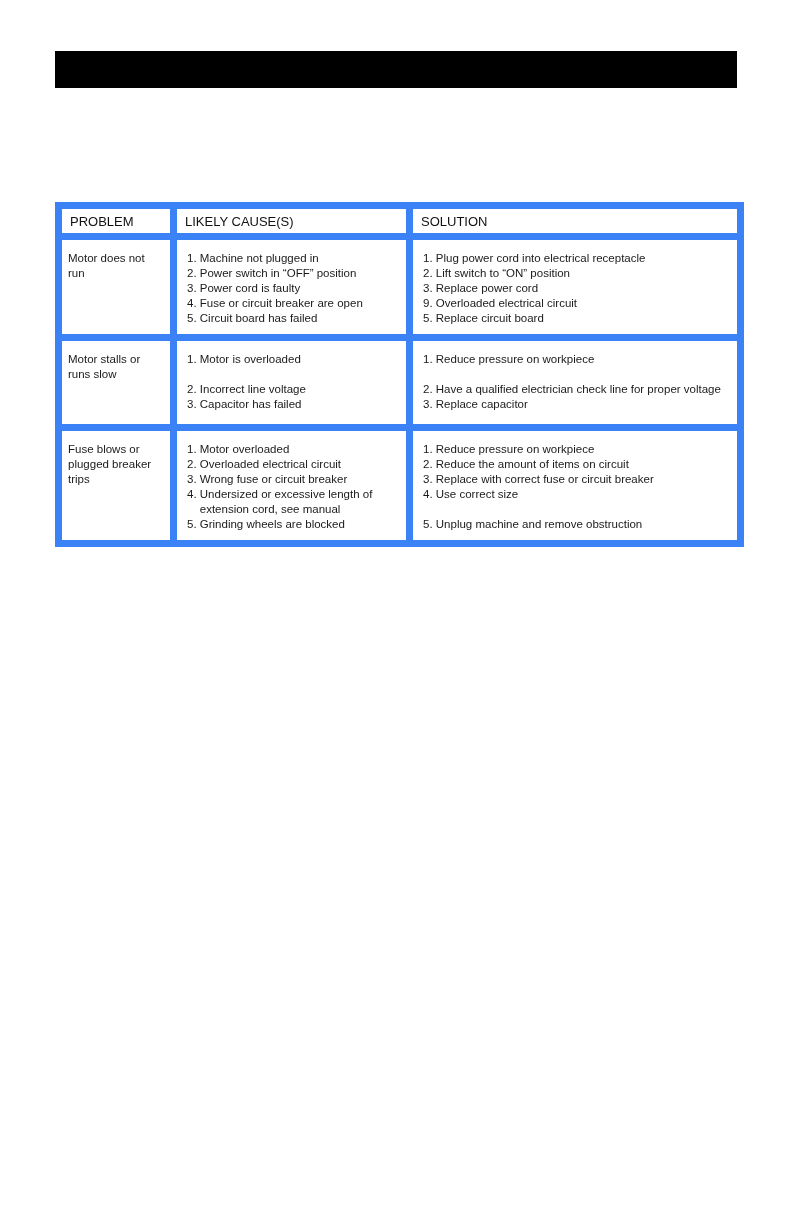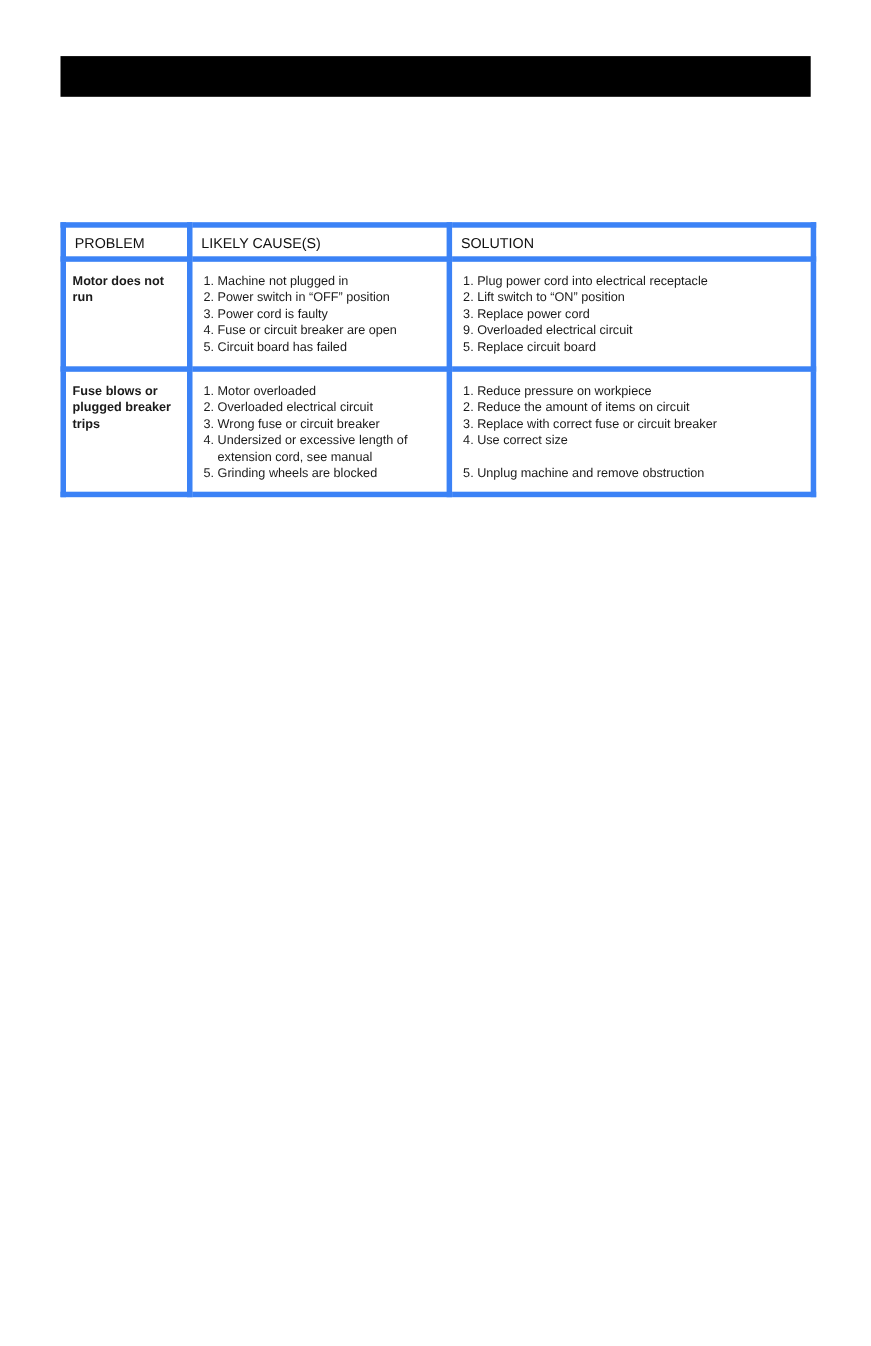--- a/index.html
+++ b/index.html
@@ -25,40 +25,40 @@
   .ts-table {
     position: absolute;
     left: 55px;
     top: 202px;
     width: 682px;
     border-collapse: collapse;
     table-layout: fixed;
   }
   .ts-table th,
   .ts-table td {
-    border: 5px solid #3b82f6;
+    border: 7px solid #3b82f6;
     vertical-align: top;
     text-align: left;
     box-sizing: border-box;
   }
   .ts-table th {
     font-weight: normal;
     font-size: 13px;
     padding: 0 0 0 8px;
     height: 31px;
     vertical-align: middle;
     color: #111111;
   }
   .ts-table td {
     font-size: 11.5px;
     line-height: 15px;
     padding: 11px 8px 8px 8px;
   }
   .ts-table td.problem-cell {
-    font-weight: bold;
+    font-weight: normal;
     font-size: 11.5px;
     padding-left: 6px;
     padding-right: 10px;
   }
   .ts-table td.causes-cell,
   .ts-table td.solutions-cell {
     white-space: pre-wrap;
     padding-left: 10px;
   }
   tr.row-1 { height: 100px; }
@@ -92,20 +92,31 @@
 2. Power switch in “OFF” position
 3. Power cord is faulty
 4. Fuse or circuit breaker are open
 5. Circuit board has failed</td>
       <td class="solutions-cell">1. Plug power cord into electrical receptacle
 2. Lift switch to “ON” position
 3. Replace power cord
 9. Overloaded electrical circuit
 5. Replace circuit board</td>
     </tr>
+    <tr class="row-4">
+      <td class="problem-cell">Motor stalls or runs slow</td>
+      <td class="causes-cell">1. Motor is overloaded
+
+2. Incorrect line voltage
+3. Capacitor has failed</td>
+      <td class="solutions-cell">1. Reduce pressure on workpiece
+
+2. Have a qualified electrician check line for proper voltage
+3. Replace capacitor</td>
+    </tr>
     <tr class="row-5">
       <td class="problem-cell">Fuse blows or plugged breaker trips</td>
       <td class="causes-cell">1. Motor overloaded
 2. Overloaded electrical circuit
 3. Wrong fuse or circuit breaker
 4. Undersized or excessive length of
     extension cord, see manual
 5. Grinding wheels are blocked</td>
       <td class="solutions-cell">1. Reduce pressure on workpiece
 2. Reduce the amount of items on circuit

